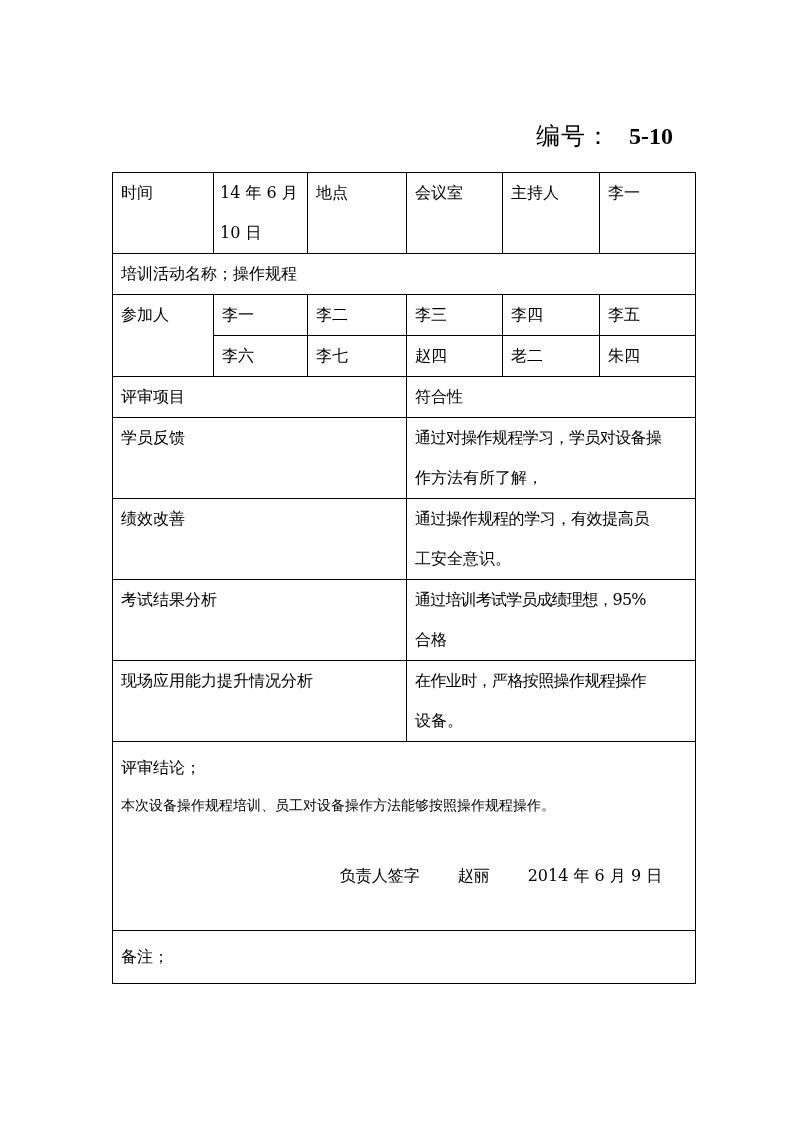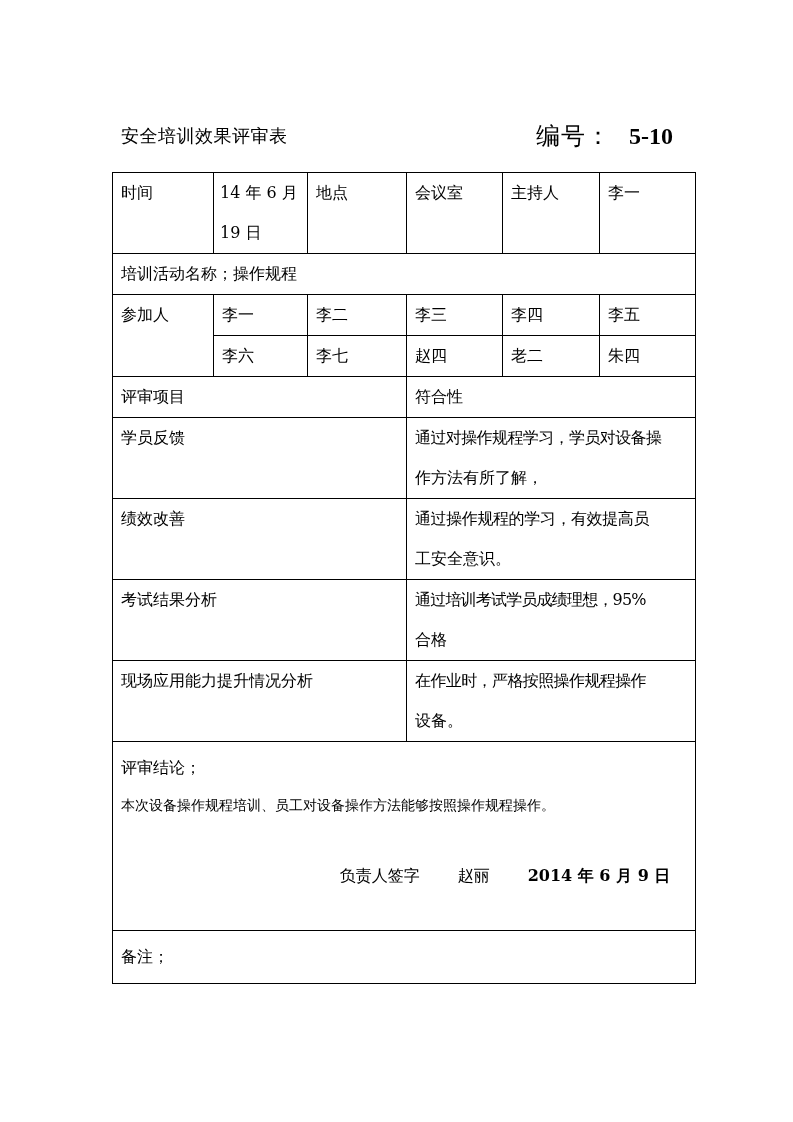--- a/index.html
+++ b/index.html
@@ -72,48 +72,47 @@
       display: block;
     }
     .sign-line {
       display: block;
       padding-left: 178px;
       line-height: 36px;
       white-space: pre;
     }
     .sign-line span { display: inline-block; }
     .sign-name { margin-left: 38px; }
-    .sign-date { margin-left: 38px; font-weight: bold; }
+    .sign-date { margin-left: 38px; }
   </style>
 </head>
 <body>
 
 <div class="title-row">
-  <div class="doc-title">安全培训效果评审表</div>
   <div class="doc-number">
     <span class="num-label">编号：</span><span class="num-value">5-10</span>
   </div>
 </div>
 
 <table class="review">
   <colgroup>
     <col style="width:101px">
     <col style="width:94px">
     <col style="width:99px">
     <col style="width:96px">
     <col style="width:97px">
     <col style="width:96px">
   </colgroup>
 
   <tbody>
       <tr style="height:81px">
     <td>时间</td>
     <td style="padding-left:6px">
       <div>14 年 6 月</div>
-      <div>19 日</div>
+      <div>10 日</div>
     </td>
     <td>地点</td>
     <td>会议室</td>
     <td>主持人</td>
     <td>李一</td>
   </tr>
 
   <tr style="height:41px">
     <td colspan="6">
       <span>培训活动名称；</span><span class="small">操作规程</span>

